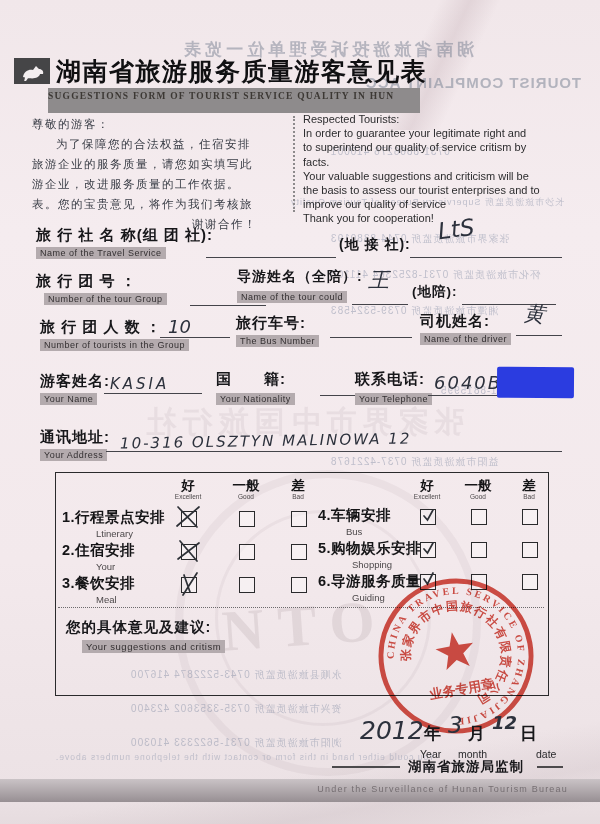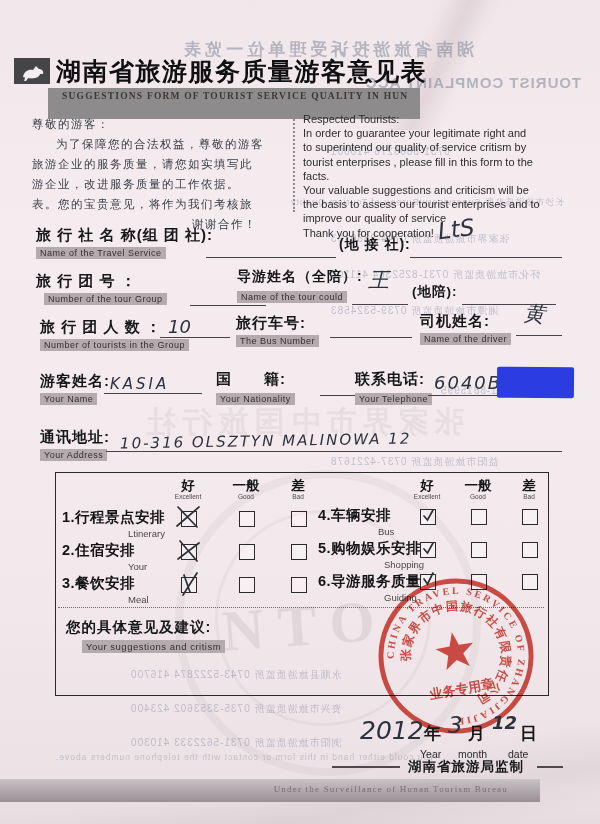--- a/index.html
+++ b/index.html
@@ -11,21 +11,21 @@
   .strip{background:#b4abae;color:#332f31;font-size:9px;padding:1px 4px;display:inline-block;
     letter-spacing:.5px;white-space:nowrap;}
   .uline{border-bottom:1.6px solid #44444a;}
   .hw{font-style:italic;color:#2c313c;white-space:nowrap;font-family:"DejaVu Sans",sans-serif;}
   .bleed{position:absolute;transform:scaleX(-1);color:rgba(118,132,158,.42);font-size:10px;
     white-space:nowrap;letter-spacing:1px;}
   .cb{position:absolute;width:14px;height:14px;border:1.6px solid #2a2a2c;
     background:rgba(255,255,255,.35);}
   .cb svg{position:absolute;overflow:visible;}
   .itemcn{position:absolute;font-weight:bold;font-size:14.5px;color:#141416;white-space:nowrap;letter-spacing:.5px;}
-  .itemen{position:absolute;font-size:9.5px;color:#4c484a;white-space:nowrap;margin-left:32px;}
+  .itemen{position:absolute;font-size:9.5px;color:#4c484a;white-space:nowrap;}
   .hdrcn{position:absolute;font-weight:bold;font-size:13.5px;color:#141416;text-align:center;width:30px;}
   .hdren{position:absolute;font-size:6.5px;color:#4c484a;text-align:center;width:44px;}
   .introcn{font-size:11.5px;line-height:20px;color:#383c45;letter-spacing:1.5px;white-space:nowrap;}
   .introen{font-size:11px;line-height:14.2px;color:#2c2c2e;white-space:nowrap;}
   .crease{position:absolute;pointer-events:none;}
 </style>
 </head>
 <body>
 
 <div class="paper">
@@ -56,38 +56,37 @@
   <div class="bleed" style="left:130px;top:702px;">资兴市旅游质监所  0735-3353602  423400</div>
   <div class="bleed" style="left:130px;top:736px;">浏阳市旅游质监所  0731-5622333  410300</div>
   <div class="bleed" style="left:55px;top:752px;font-size:8.5px;color:rgba(118,132,158,.38);">You could either hand in this form or contact with the telephone numbers above.</div>
 
   <div class="abs" style="left:14px;top:58px;width:36px;height:26px;background:#454547;">
     <svg width="36" height="26" viewBox="0 0 36 26">
       <path d="M9,19 C10,13 15,11 19,12 L22,8 L25,11 C28,11 30,13.5 29,16 L26,16 C25.5,19 21,21 16,20.3 L14,20.3 L12,23 L10.2,23 L11,19.5 Z" fill="#f3eef0"></path>
     </svg>
   </div>
   <div class="abs" style="left:56px;top:55px;font-size:25px;font-weight:900;color:#101012;letter-spacing:1.5px;white-space:nowrap;text-align:right;">湖南省旅游服务质量游客意见表</div>
-  <div class="abs" style="left:48px;top:88px;width:372px;height:31px;background:#8e8b8c;
+  <div class="abs" style="left:48px;top:88px;width:372px;height:25px;background:#8e8b8c;
        font-family:'Liberation Serif',serif;font-weight:bold;font-size:9.5px;color:#3c3834;
-       letter-spacing:1.2px;line-height:16px;padding-left:14px;white-space:nowrap;box-sizing:border-box;">SUGGESTIONS FORM OF TOURIST SERVICE QUALITY IN HUN</div>
+       letter-spacing:1.2px;line-height:16px;padding-left:0;white-space:nowrap;box-sizing:border-box;">SUGGESTIONS FORM OF TOURIST SERVICE QUALITY IN HUN</div>
 
   <div class="abs introcn" style="left:32px;top:114px;">
     <div>尊敬的游客：</div>
-    <div style="padding-left:24px;">为了保障您的合法权益，尊敬的游客</div>
+    <div style="padding-left:24px;">为了保障您的合法权益，住宿安排</div>
     <div>旅游企业的服务质量，请您如实填写此</div>
     <div>游企业，改进服务质量的工作依据。</div>
     <div>表。您的宝贵意见，将作为我们考核旅</div>
     <div style="padding-left:160px;">谢谢合作！</div>
   </div>
   <div class="abs" style="left:293px;top:116px;height:96px;border-left:2px dotted #8d8a8c;"></div>
   <div class="abs introen" style="left:303px;top:112px;">
     <div>Respected Tourists:</div>
     <div>  In order to guarantee your legitimate right and</div>
     <div>to superintend our quality of service critism by</div>
-    <div>tourist enterprises , please fill in this form to the</div>
     <div>facts.</div>
     <div>  Your valuable suggestions and criticism will be</div>
     <div>the basis to assess our tourist enterprises and to</div>
     <div>improve our quality of service</div>
     <div>  Thank you for cooperation!</div>
   </div>
 
   <div class="abs cnl" style="left:36px;top:226px;">旅 行 社 名 称(组 团 社):</div>
   <div class="abs strip" style="left:36px;top:247px;">Name of the Travel Service</div>
   <div class="abs uline" style="left:206px;top:240px;width:130px;height:17px;"></div>
@@ -234,22 +233,22 @@
   </div>
 
   <div class="abs hw" style="left:360px;top:716px;font-size:25px;">2012</div>
   <div class="abs cnl" style="left:424px;top:722px;font-size:17px;">年</div>
   <div class="abs hw" style="left:448px;top:712px;font-size:23px;">3</div>
   <div class="abs cnl" style="left:468px;top:722px;font-size:17px;">月</div>
   <div class="abs hw" style="left:492px;top:712px;font-size:18px;font-weight:bold;">12</div>
   <div class="abs cnl" style="left:520px;top:722px;font-size:17px;">日</div>
   <div class="abs" style="left:420px;top:748px;font-size:10.5px;color:#2a2a2c;">Year</div>
   <div class="abs" style="left:458px;top:748px;font-size:10.5px;color:#2a2a2c;">month</div>
-  <div class="abs" style="left:508px;top:748px;font-size:10.5px;color:#2a2a2c;">date</div>
+  <div class="abs" style="left:536px;top:748px;font-size:10.5px;color:#2a2a2c;">date</div>
 
   <div class="abs" style="left:332px;top:766px;width:68px;border-top:2px solid #4c4a4c;"></div>
   <div class="abs cnl" style="left:408px;top:758px;font-size:13.5px;">湖南省旅游局监制</div>
   <div class="abs" style="left:537px;top:766px;width:26px;border-top:2px solid #4c4a4c;"></div>
-  <div class="abs" style="left:0;top:779px;width:540px;height:23px;background:linear-gradient(180deg,#cac3c6,#978f93);font-family:Liberation Serif, serif;">
+  <div class="abs" style="left:0;top:779px;width:600px;height:23px;background:linear-gradient(180deg,#cac3c6,#978f93);">
     <div style="position:absolute;right:32px;top:5px;font-size:9px;color:#756e72;letter-spacing:1.2px;">Under the Surveillance of Hunan Tourism Bureau</div>
   </div>
 
 </div>
 
 </body></html>

